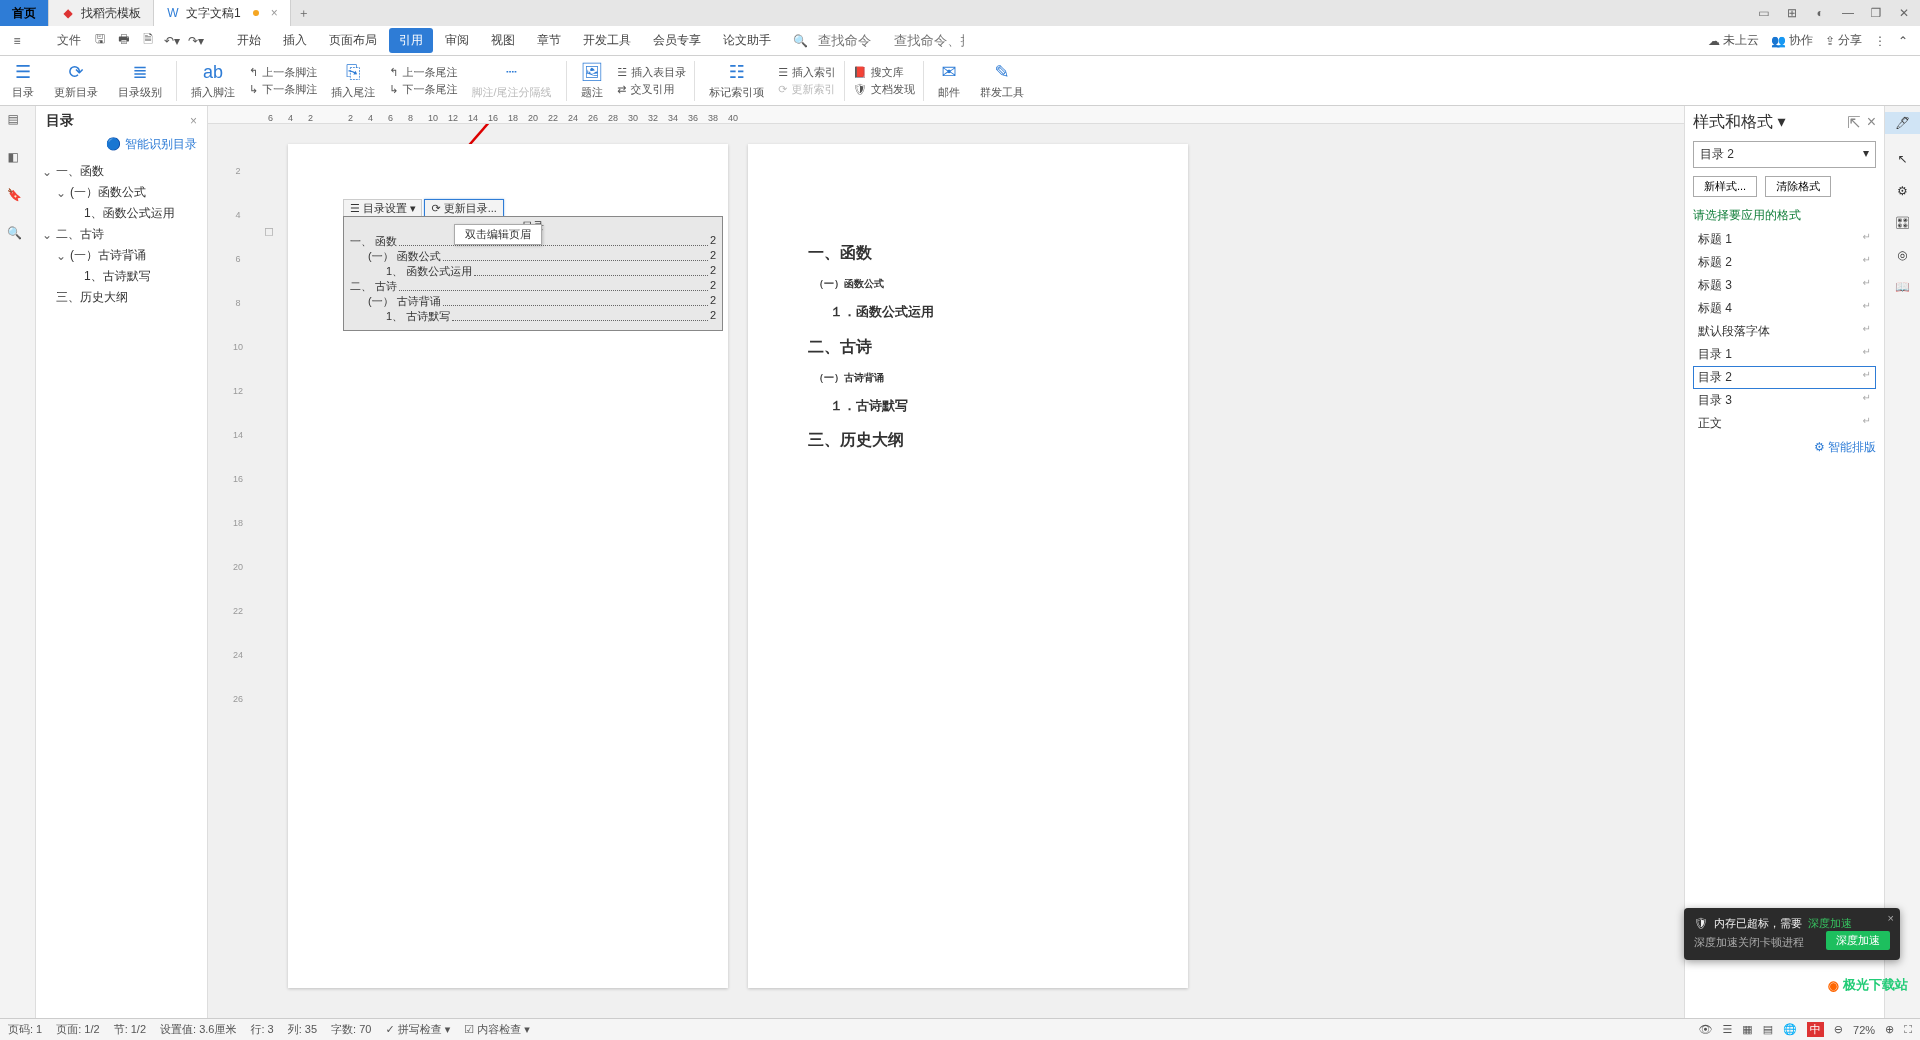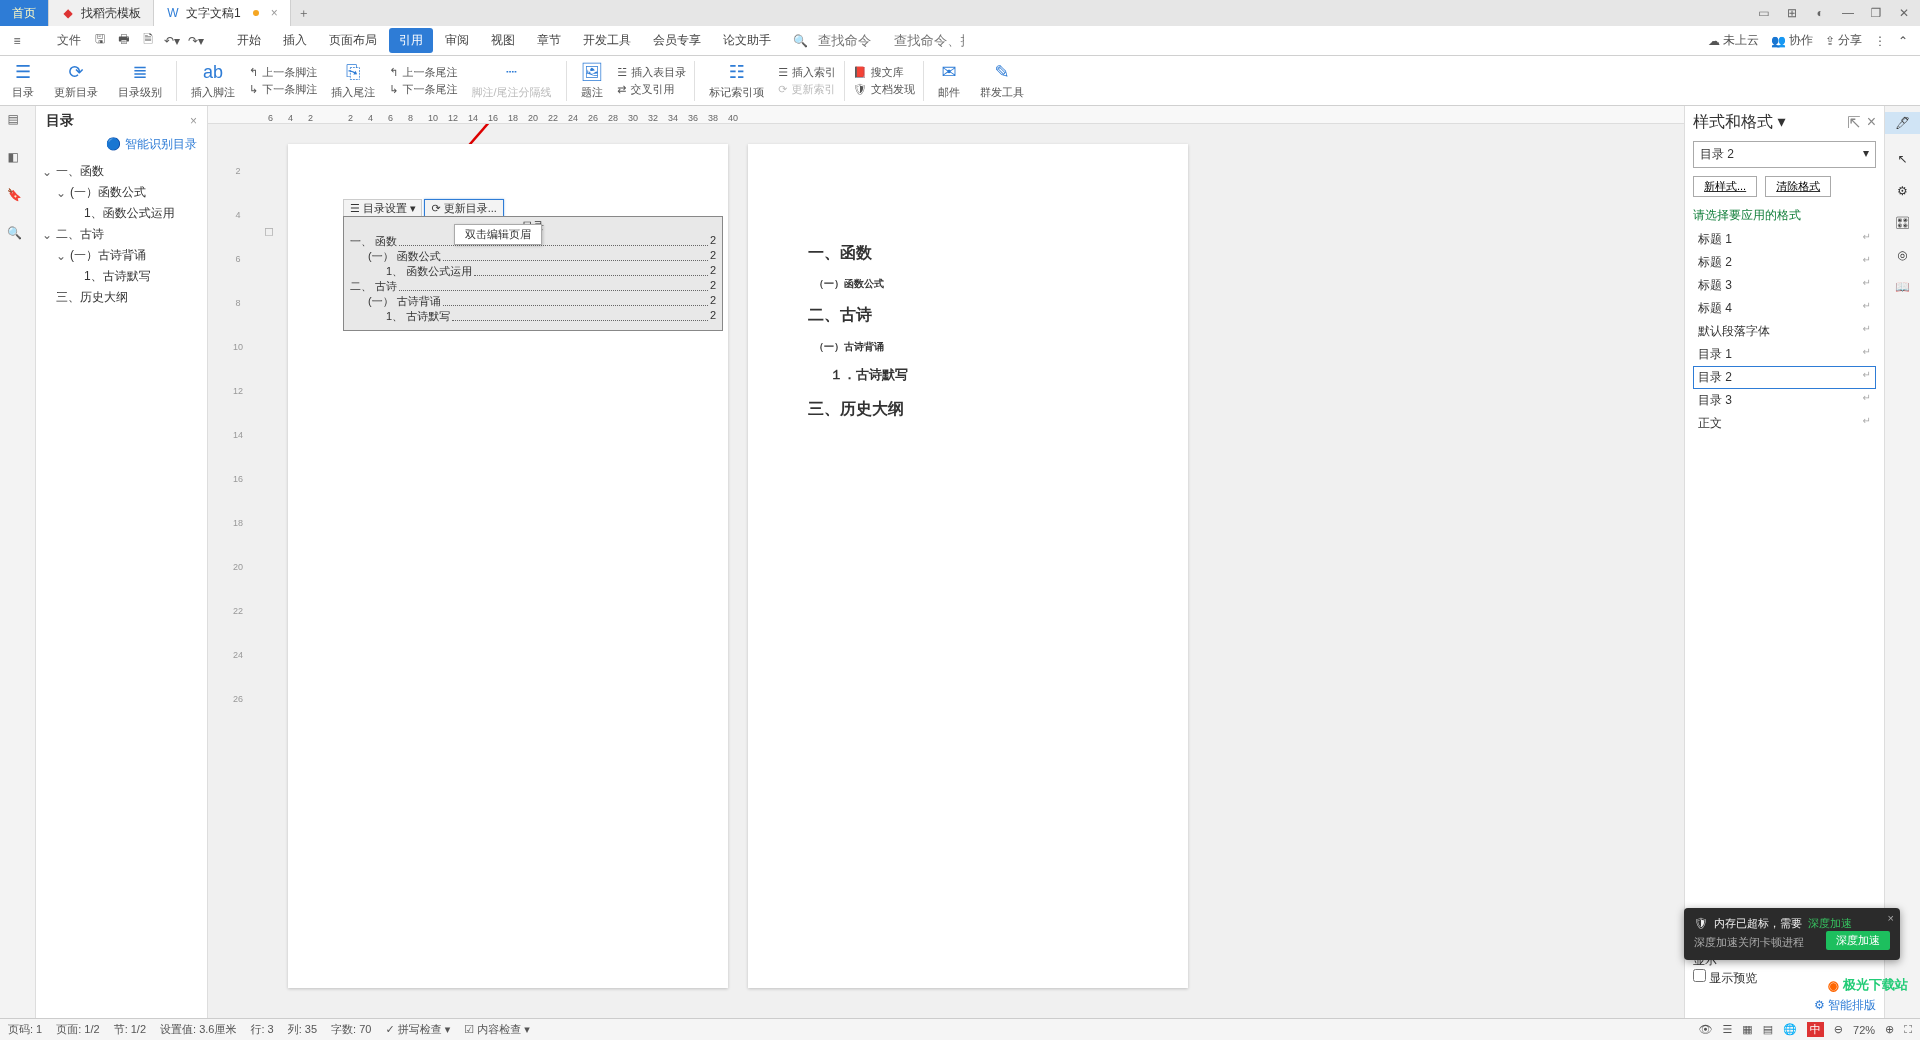--- a/index.html
+++ b/index.html
@@ -1,21 +1,21 @@
 <!DOCTYPE html>
 <html><head>
 <meta charset="utf-8">
 <style>
 * { margin: 0; padding: 0; box-sizing: border-box; font-family: "Microsoft YaHei", sans-serif; }
 body { width: 1920px; height: 1040px; background: #fff; overflow: hidden; display: flex; flex-direction: column; font-size: 12px; color: #333; }
 
 
 .titlebar { height: 26px; background: #e6e6e6; display: flex; align-items: stretch; }
 .tab { display: flex; align-items: center; padding: 0 12px; gap: 6px; cursor: pointer; border-right: 1px solid #d0d0d0; }
-.tab.home { background: #2e7cd6; color: #fef9c3; }
+.tab.home { background: #2e7cd6; color: #000000; font-weight: bold; }
 .tab.normal { background: #f0f0f0; }
 .tab.active { background: #fff; }
 .tab-icon { width: 14px; height: 14px; display: inline-flex; align-items: center; justify-content: center; }
 .tab-dot { width: 6px; height: 6px; background: #f5a623; border-radius: 50%; margin-left: 6px; }
 .tab-close { margin-left: 6px; color: #999; }
 .tab-add { width: 26px; display: flex; align-items: center; justify-content: center; color: #666; }
 .title-right { margin-left: auto; display: flex; align-items: center; gap: 4px; padding-right: 4px; }
 .title-right span { width: 24px; text-align: center; color: #666; cursor: pointer; }
 
 
@@ -98,21 +98,21 @@
 
 .right-rail { width: 36px; background: #f3f3f3; border-left: 1px solid #ddd; display: flex; flex-direction: column; align-items: center; padding-top: 6px; gap: 18px; }
 .right-rail .active-rail { background: #d0e4f5; width: 100%; text-align: center; padding: 4px 0; }
 
 
 .styles-panel { width: 200px; background: #fff; border-left: 1px solid #ddd; display: flex; flex-direction: column; }
 .sp-head { display: flex; align-items: center; justify-content: space-between; padding: 6px 8px; font-size: 16px; }
 .sp-head .sp-icons { display: flex; gap: 6px; color: #888; cursor: pointer; }
 .sp-select { margin: 2px 8px; display: flex; }
 .sp-select-inner { flex: 1; border: 1px solid #aaa; padding: 4px 6px; display: flex; justify-content: space-between; cursor: pointer; }
-.sp-btns { display: flex; gap: 8px; padding: 6px 8px; text-decoration: underline; }
+.sp-btns { display: flex; gap: 8px; padding: 6px 8px; }
 .sp-btns button { flex: 0 0 auto; padding: 2px 10px; border: 1px solid #aaa; background: #fff; cursor: pointer; font-size: 11px; }
 .sp-label { padding: 4px 8px; color: #15803d; }
 .sp-list { padding: 0 8px; }
 .sp-item { display: flex; justify-content: space-between; padding: 2px 4px; cursor: pointer; border: 1px solid transparent; }
 .sp-item.active { border: 1px solid #2e7cd6; }
 .sp-item .ret { color: #aaa; font-size: 10px; }
 .sp-bottom { margin-top: auto; padding: 6px 8px; border-top: 1px solid #eee; }
 .sp-smart { text-align: right; color: #2e7cd6; padding: 4px 8px; cursor: pointer; }
 
 
@@ -464,20 +464,21 @@
               </div>
             </div>
         </div>
         <div class="tooltip" style="top:80px; left:166px;">双击编辑页眉</div>
       </div>
 
       <div class="page">
         <div class="page2-inner" id="page2">
             <div class="h1">一、函数</div>
             <div class="h2">（一）函数公式</div>
+            <div class="h3">１．函数公式运用</div>
             <div class="h1">二、古诗</div>
             <div class="h2">（一）古诗背诵</div>
             <div class="h3">１．古诗默写</div>
             <div class="h1">三、历史大纲</div>
           </div>
       </div>
     </div>
   </div>
 
   <div class="styles-panel">
@@ -530,24 +531,20 @@
         </div>
         <div class="sp-item">
           <span>目录 3</span>
           <span class="ret">↵</span>
         </div>
         <div class="sp-item">
           <span>正文</span>
           <span class="ret">↵</span>
         </div>
       </div>
-    <div class="sp-bottom">
-      <div><span>显示</span></div>
-      <label><input type="checkbox" style=""> <span>显示预览</span></label>
-    </div>
     <div class="sp-smart">⚙ <span>智能排版</span></div>
   </div>
 
   <div class="right-rail">
     <span class="active-rail">🖊</span>
     <span>↖</span>
     <span>⚙</span>
     <span>🎛</span>
     <span>◎</span>
     <span>📖</span>

